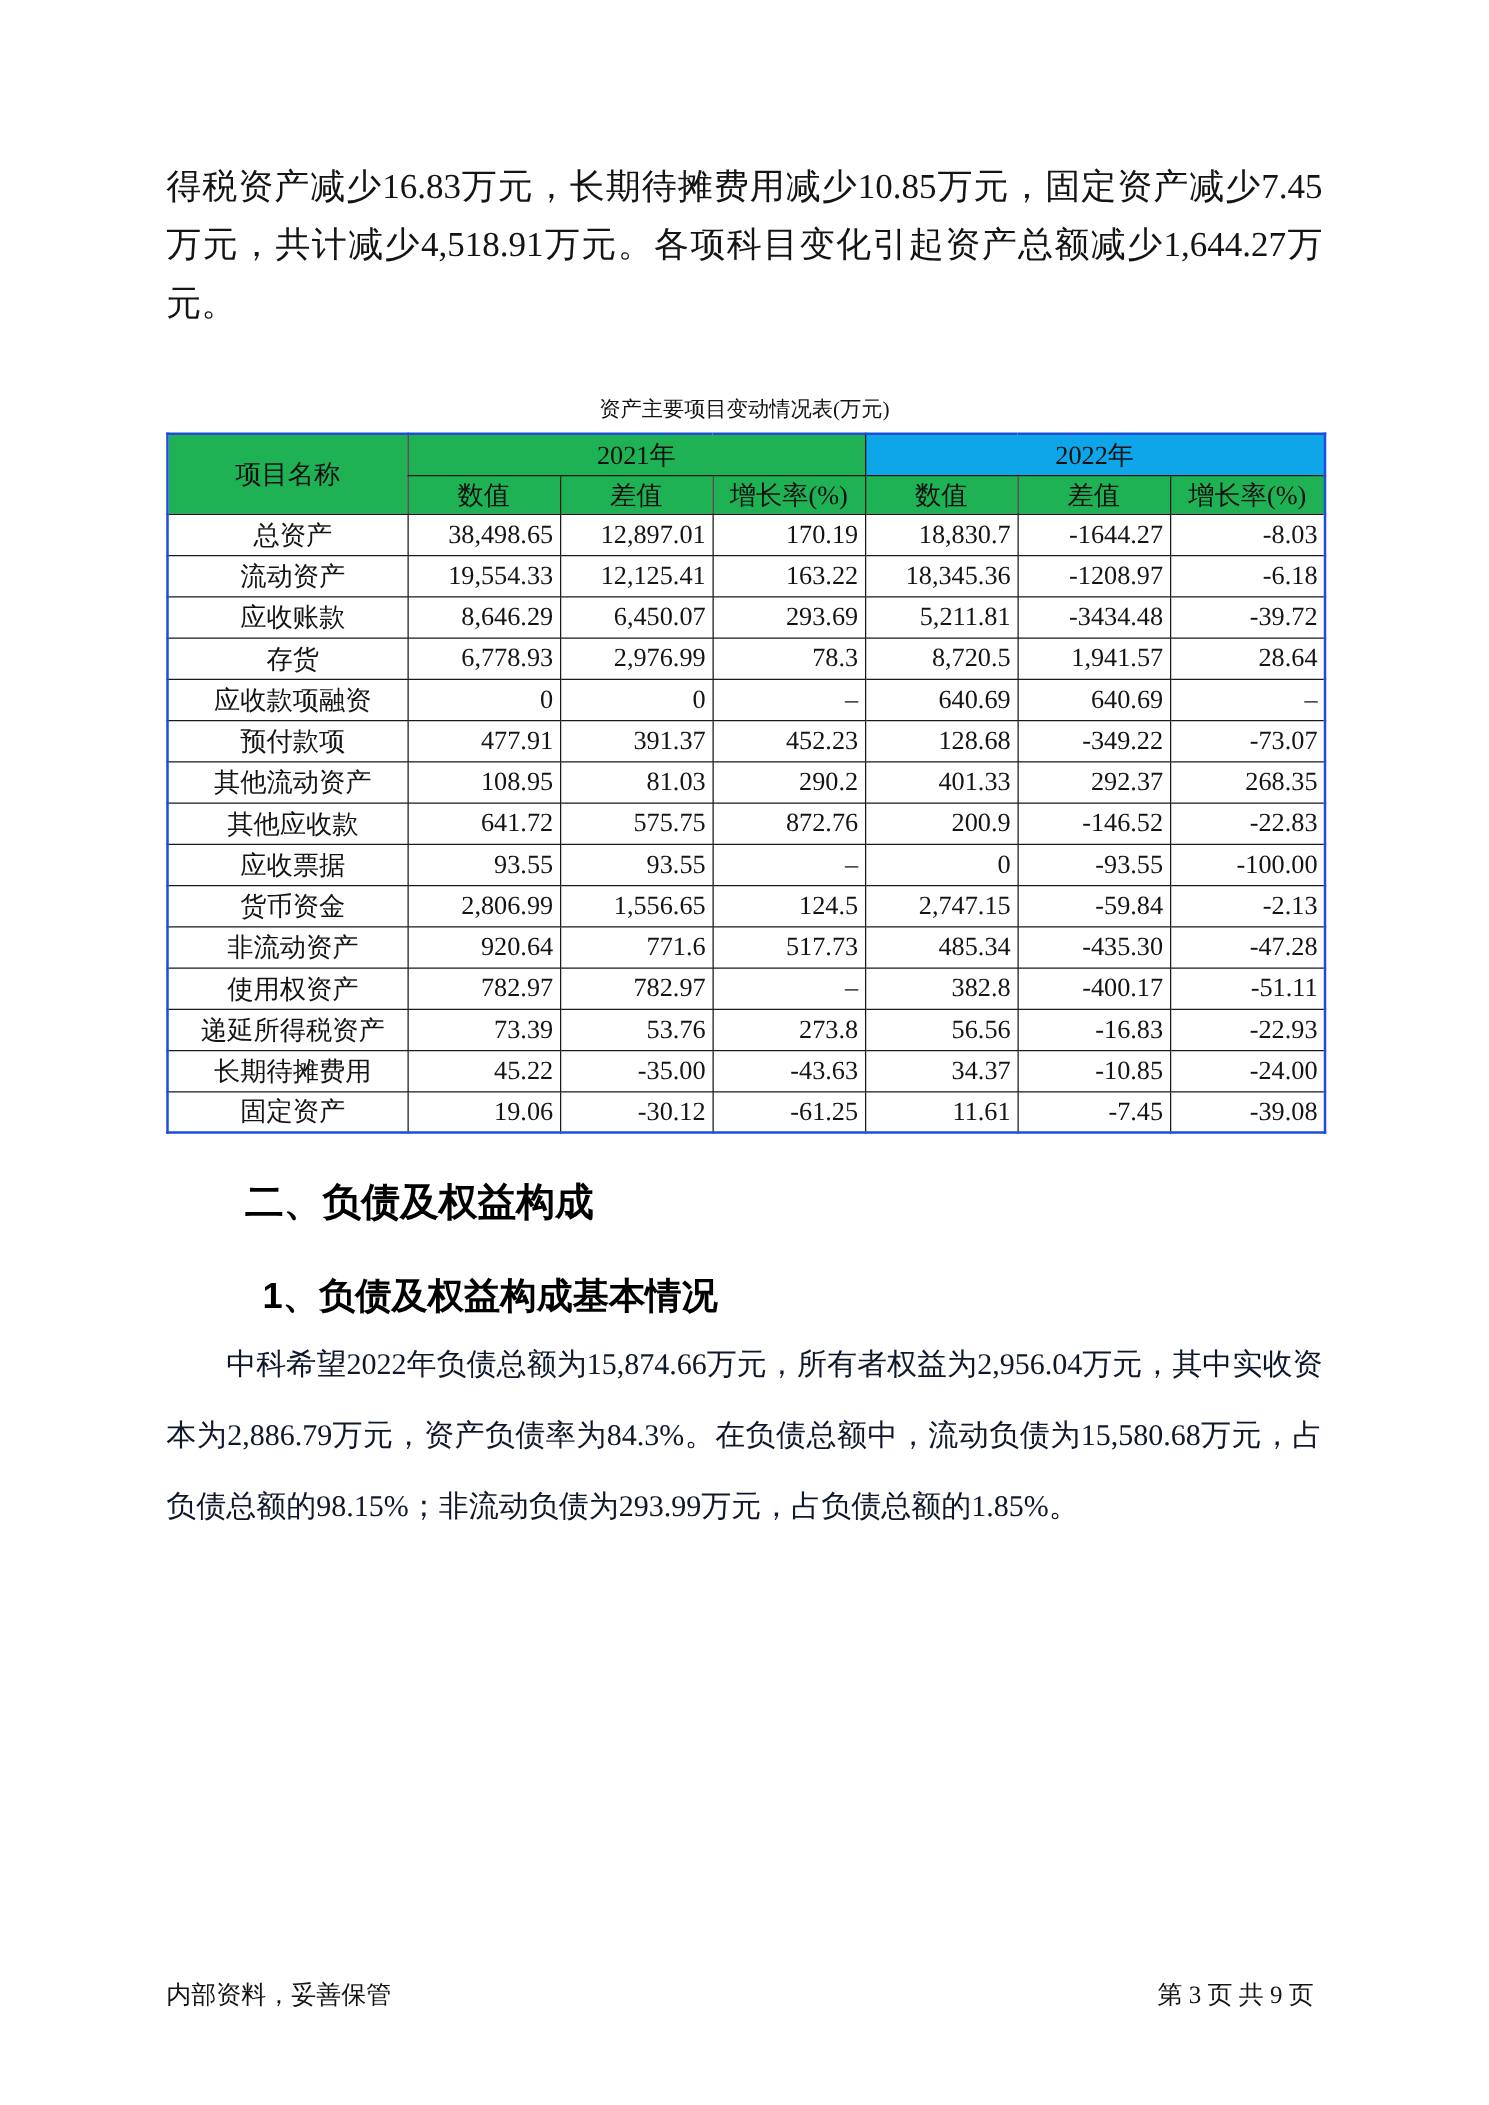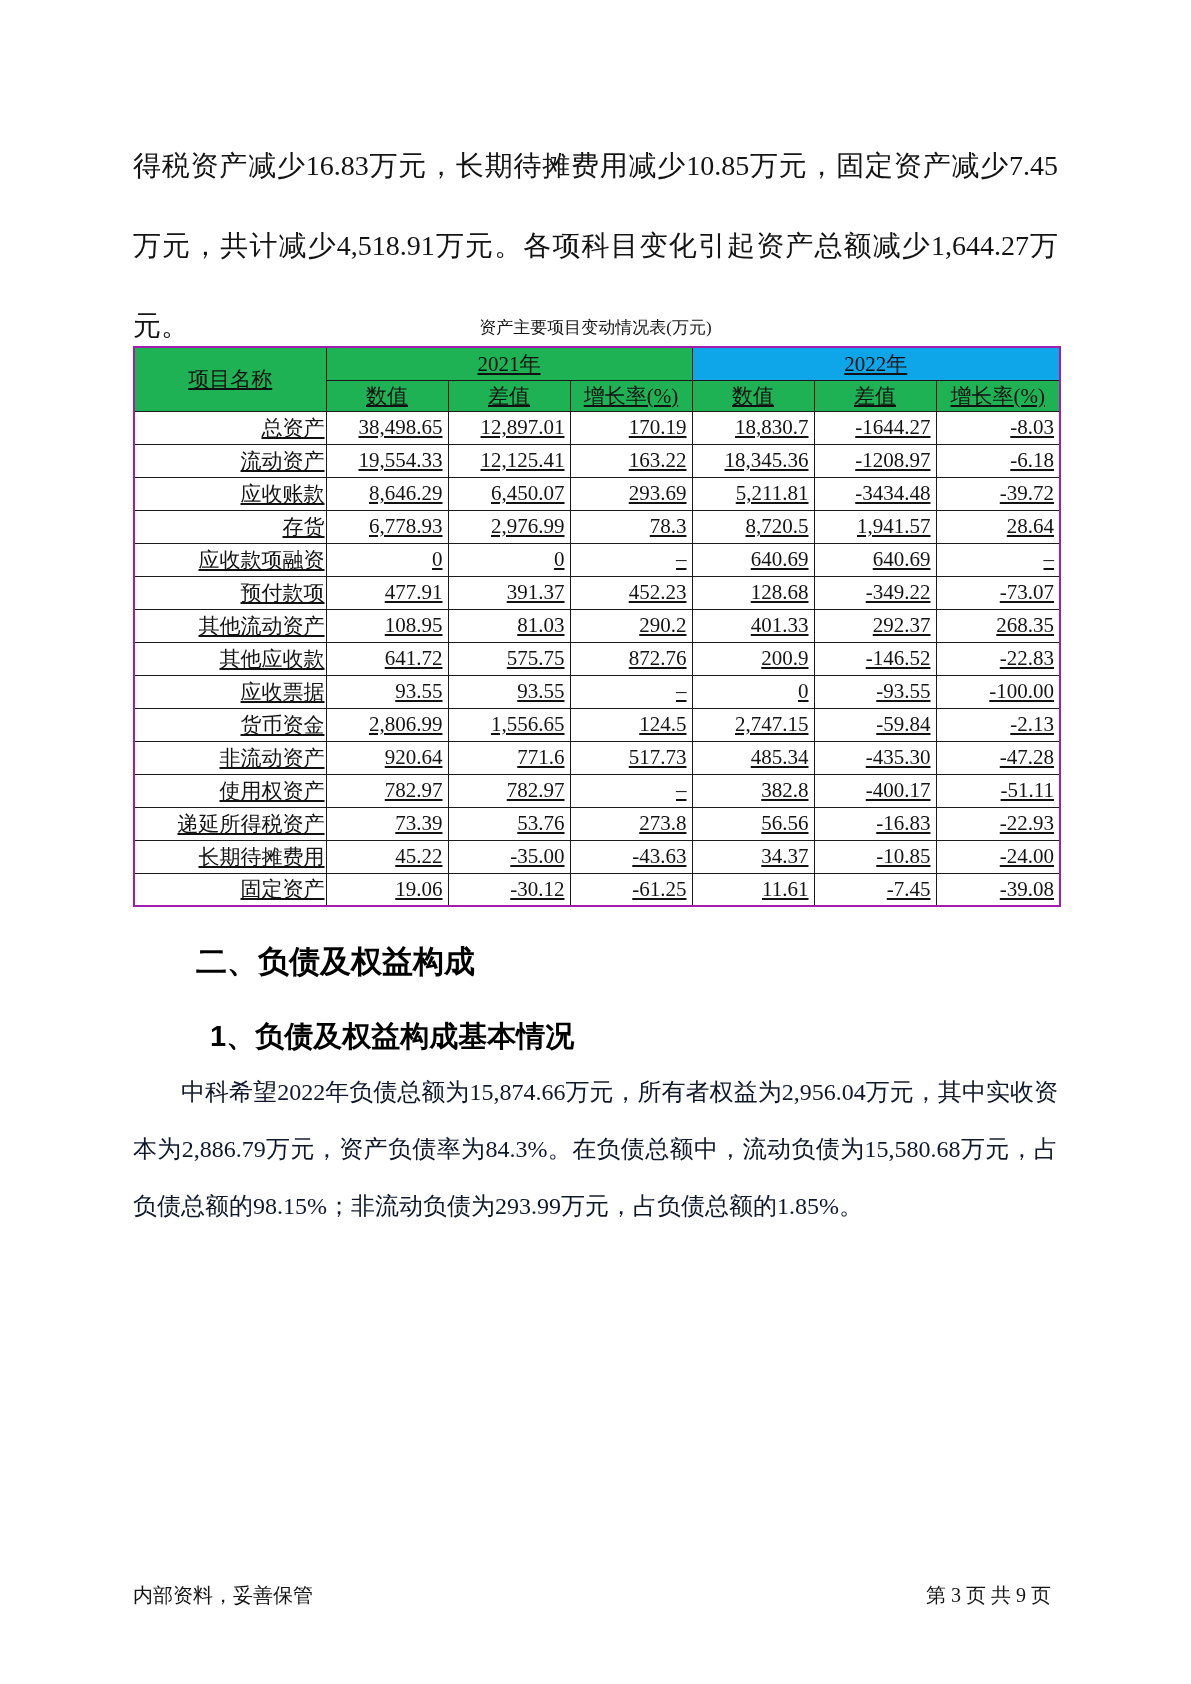--- a/index.html
+++ b/index.html
@@ -3,40 +3,39 @@
 <meta charset="utf-8">
 <style>
   html,body { margin:0; padding:0; background:#ffffff; }
   .page {
     position:relative; width:1191px; height:1684px; background:#ffffff;
     color:#111; overflow:hidden;
     font-family:"Liberation Serif","DejaVu Serif",serif;
   }
   .intro {
     position:absolute; top:126px; left:133px; width:925px; margin:0;
-    font-size:28px; line-height:80px; text-align:justify; color:#141414;
+    font-size:28px; line-height:47px; text-align:justify; color:#141414;
   }
   .table-title {
     position:absolute; top:316px; left:133px; width:925px;
     text-align:center; font-size:17px; color:#141414;
   }
   table.asset-table {
     position:absolute; top:346px; left:133px; width:926px;
     border-collapse:collapse; table-layout:fixed;
-    border:2px solid #a21caf;
+    border:2px solid #1d4ed8;
     font-family:"Liberation Serif","DejaVu Serif",serif;
-    text-decoration:underline;
   }
   .asset-table th, .asset-table td { border:1px solid #1a1a1a; overflow:hidden; white-space:nowrap; }
   .asset-table thead th { font-weight:normal; font-size:21px; color:#101010; text-align:center; }
   .asset-table thead tr.h1 { height:33px; }
   .asset-table thead tr.h2 { height:31px; }
   .asset-table tbody tr { height:33px; }
   .asset-table td { font-size:21px; color:#141414; }
-  .asset-table td.name { text-align:right; padding-left:9px; }
+  .asset-table td.name { text-align:center; padding-left:9px; }
   .asset-table td.num  { text-align:right; padding-right:5px; }
   .sec-h2 {
     position:absolute; top:941px; left:196px; margin:0;
     font-family:"Liberation Sans","DejaVu Sans",sans-serif;
     font-weight:bold; font-size:31px; color:#000;
   }
   .sec-h3 {
     position:absolute; top:1001px; left:194px; margin:16px;
     font-family:"Liberation Sans","DejaVu Sans",sans-serif;
     font-weight:bold; font-size:29px; color:#000;

